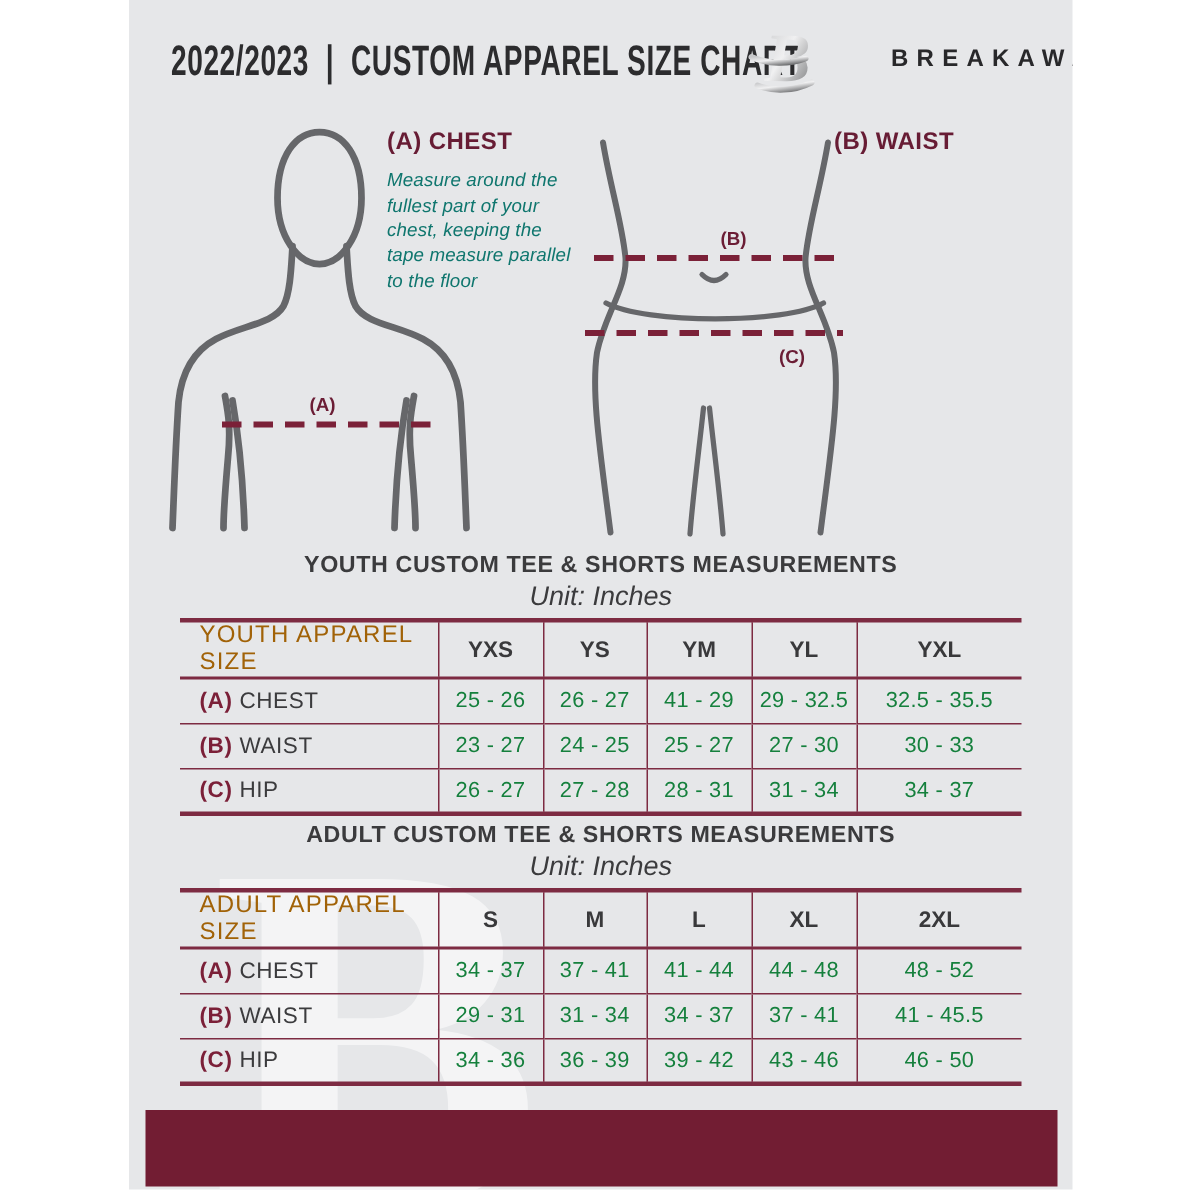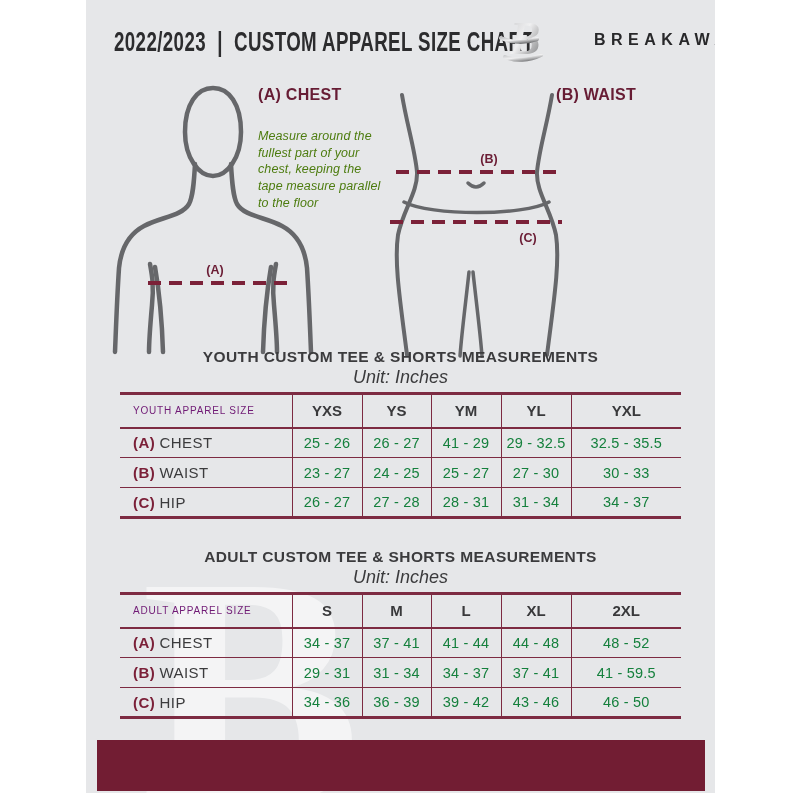--- a/index.html
+++ b/index.html
@@ -22,39 +22,39 @@
   .fig { position:absolute; z-index:1; }
   .fig1 { left:19px; top:80px; }
   .fig2 { left:299px; top:92px; }
 
   
   .measure-block { position:absolute; z-index:1; }
   .mb-chest { left:172px; top:86px; width:145px; }
   .mb-waist { left:470px; top:86px; width:160px; }
   .mb-hips  { left:470px; top:219px; width:165px; }
   .mb-heading { font-size:16px; font-weight:bold; color:#671c34; letter-spacing:0.3px; }
-  .mb-desc { margin-top:24px; font-size:12.5px; font-style:italic; color:#4d7c0f;
+  .mb-desc { margin-top:8px; font-size:12.5px; font-style:italic; color:#0f766e;
              line-height:1.33; white-space:pre-line; letter-spacing:0.1px; }
 
   
   .tbl-section { position:absolute; left:0; width:629px; z-index:1; text-align:center; }
-  .sec-youth { top:348px; }
+  .sec-youth { top:368px; }
   .sec-adult { top:548px; }
   .tbl-title { font-size:15.5px; font-weight:bold; color:#3b3b3d; letter-spacing:0.4px; }
   .tbl-unit { font-size:18px; font-style:italic; color:#3b3b3d; margin-top:1px; }
   table { border-collapse:collapse; table-layout:fixed; width:561px; margin:4px auto 0 auto;
           border-top:3px solid #7d2b42; border-bottom:3px solid #7d2b42; }
   col.c0 { width:172px; } col.c1 { width:70px; } col.c2 { width:69px; }
   col.c3 { width:70px; } col.c4 { width:70px; } col.c5 { width:110px; }
   th, td { vertical-align:middle; font-weight:normal; }
   th + th, td + td { border-left:1.5px solid #7d2b42; }
   thead tr { height:34px; border-bottom:2px solid #7d2b42; }
   tbody tr { height:30px; border-bottom:1.5px solid #7d2b42; }
   tbody tr:last-child { border-bottom:none;margin-top:46px; }
-  .hdr-label { text-align:left; padding-left:13px; font-size:10px; letter-spacing:0.8px; color:#701a75; }
+  .hdr-label { text-align:left; padding-left:13px; font-size:16px; letter-spacing:0.8px; color:#a16207; }
   .size-hdr { font-size:15px; font-weight:bold; color:#39393b; }
   .row-label { text-align:left; padding-left:13px; font-size:15px; color:#3b3b3d; letter-spacing:0.4px; }
   .row-key { font-weight:bold; color:#7b2038; }
   .cell-val { font-size:14.5px; color:#15803d; letter-spacing:0.2px; }
 
   
   .footer-bar { position:absolute; left:11px; top:740px; width:608px; height:51px; background:#721d33; z-index:2; }
 </style>
 </head>
 <body>
@@ -201,21 +201,21 @@
             <td class="cell-val">41 - 44</td>
             <td class="cell-val">44 - 48</td>
             <td class="cell-val">48 - 52</td>
           </tr>
           <tr>
             <td class="row-label"><span class="row-key">(B)</span> <span>WAIST</span></td>
             <td class="cell-val">29 - 31</td>
             <td class="cell-val">31 - 34</td>
             <td class="cell-val">34 - 37</td>
             <td class="cell-val">37 - 41</td>
-            <td class="cell-val">41 - 59.5</td>
+            <td class="cell-val">41 - 45.5</td>
           </tr>
           <tr>
             <td class="row-label"><span class="row-key">(C)</span> <span>HIP</span></td>
             <td class="cell-val">34 - 36</td>
             <td class="cell-val">36 - 39</td>
             <td class="cell-val">39 - 42</td>
             <td class="cell-val">43 - 46</td>
             <td class="cell-val">46 - 50</td>
           </tr>
         </tbody>

